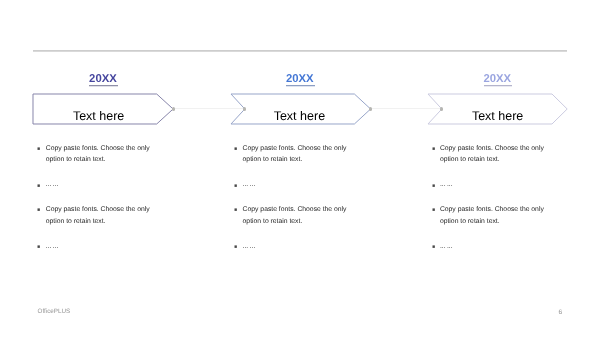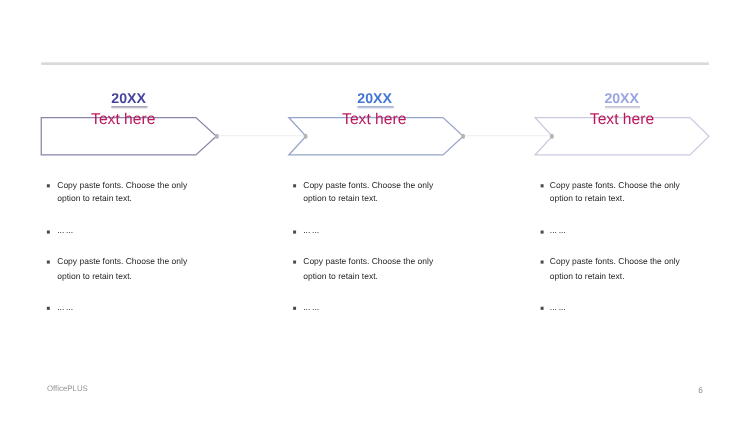--- a/index.html
+++ b/index.html
@@ -10,22 +10,22 @@
 
   .rule{position:absolute;left:33.3px;top:50px;width:533.7px;height:1px;background:#cdcdcd;}
   .rule-soft{position:absolute;left:33.3px;top:51px;width:533.7px;height:1px;background:#d9d9d9;}
 
   .year{position:absolute;top:73.5px;font-weight:bold;font-size:11.3px;
         white-space:nowrap;line-height:11px;}
   .year-ul{position:absolute;top:85.2px;width:28.8px;height:1px;}
   .year-ul-soft{position:absolute;top:86.2px;width:28.8px;height:1px;opacity:.28;}
 
   .arrow{position:absolute;top:92.2px;}
-  .arrow-label{position:absolute;top:89px;width:80px;text-align:center;
-               font-size:12.5px;color:#be185d;white-space:nowrap;line-height:12px;}
+  .arrow-label{position:absolute;top:110px;width:80px;text-align:center;
+               font-size:12.5px;color:#000000;white-space:nowrap;line-height:12px;}
 
   .conn{position:absolute;top:108.3px;height:1px;background:#f1f1f1;}
   .dot{position:absolute;width:3.8px;height:3.8px;border-radius:50%;background:#b6b6b2;}
 
   .bullet-marker{position:absolute;}
   .bullet-text{position:absolute;width:108px;font-size:6.8px;color:#262626;
                line-height:11.75px;white-space:pre-wrap;}
 
   .footer{position:absolute;left:37.5px;top:308.4px;font-size:6.3px;color:#969696;line-height:7px;}
   .pagenum{position:absolute;left:558.5px;top:308.5px;font-size:6.6px;color:#8f8f8f;line-height:7px;}

